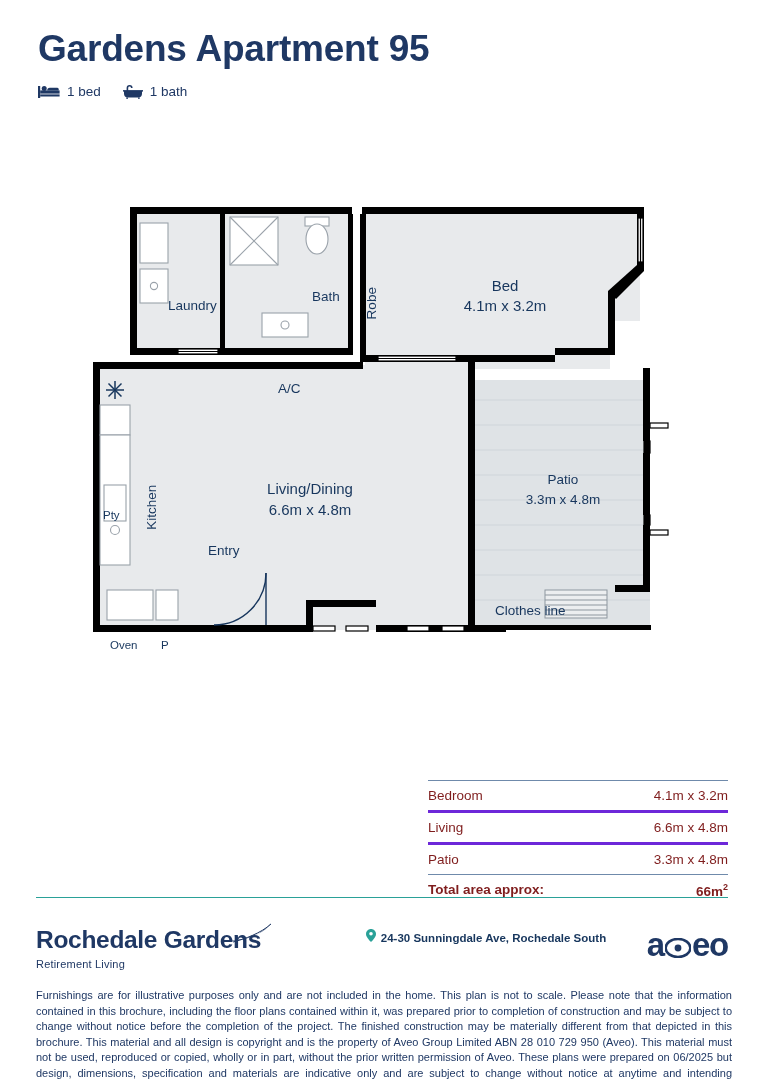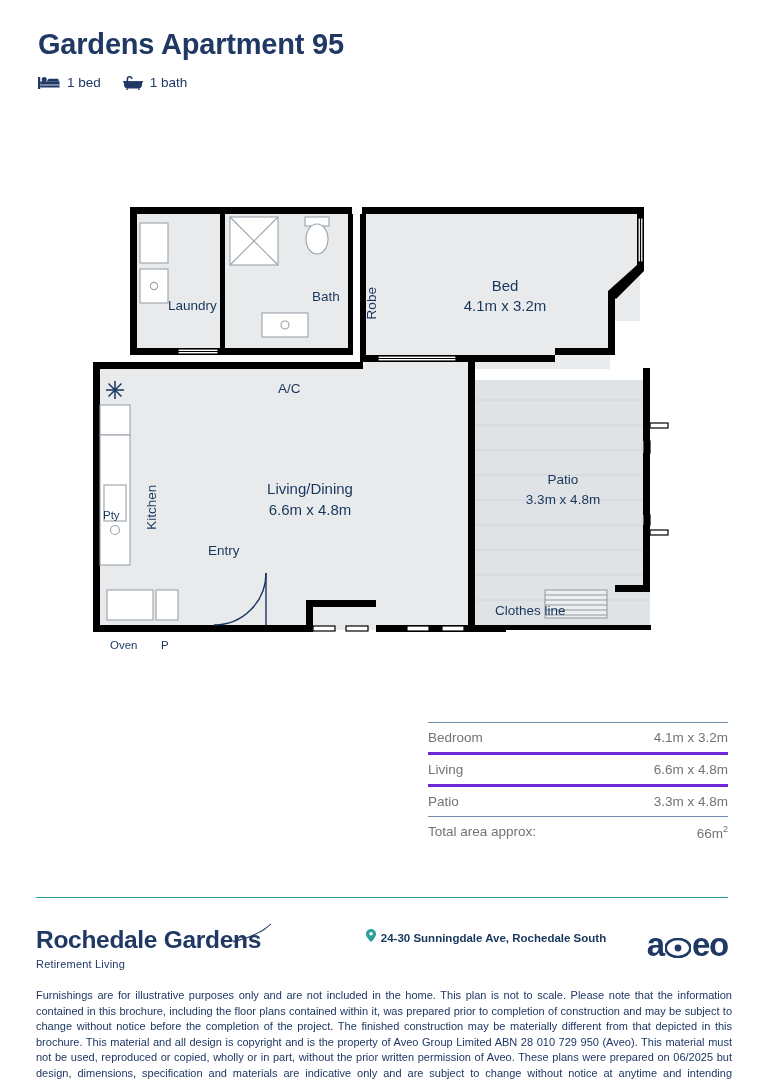--- a/index.html
+++ b/index.html
@@ -10,21 +10,21 @@
     background: #ffffff;
     font-family: "Liberation Sans", sans-serif;
     color: #17365d;
     position: relative;
     overflow: hidden;
   }
 
   
   .header { position: absolute; left: 38px; top: 28px; }
   .title {
-    font-size: 29px;
+    font-size: 37px;
     font-weight: bold;
     color: #1f3864;
     letter-spacing: -0.2px;
     white-space: nowrap;
   }
   .specs {
     display: flex;
     align-items: center;
     gap: 22px;
     margin-top: 14px;
@@ -56,34 +56,34 @@
   .plan-label.small { font-size: 11.5px; margin-top: 40px; }
   .plan-label.vert {
     transform: rotate(-90deg);
     transform-origin: center center;
   }
 
   
   .areas {
     position: absolute;
     left: 428px;
-    top: 722px;
+    top: 780px;
     width: 300px;
     font-size: 13.5px;
-    color: #737373;
+    color: #7f1d1d;
   }
   .area-row {
     display: flex;
     justify-content: space-between;
     padding: 7px 0 7px;
     border-top: 3px solid #6d28d9;
   }
   .area-row:first-child { border-top: 1px solid #6f8aab; }
   .area-row.total {
-    font-weight: normal;
+    font-weight: bold;
     border-top: 1px solid #6f8aab;
   }
   .sup { font-size: 9px; vertical-align: super; }
 
   
   .footer-rule {
     position: absolute;
     left: 36px; top: 897px;
     width: 692px; height: 1px;
     background: #2aa198;

